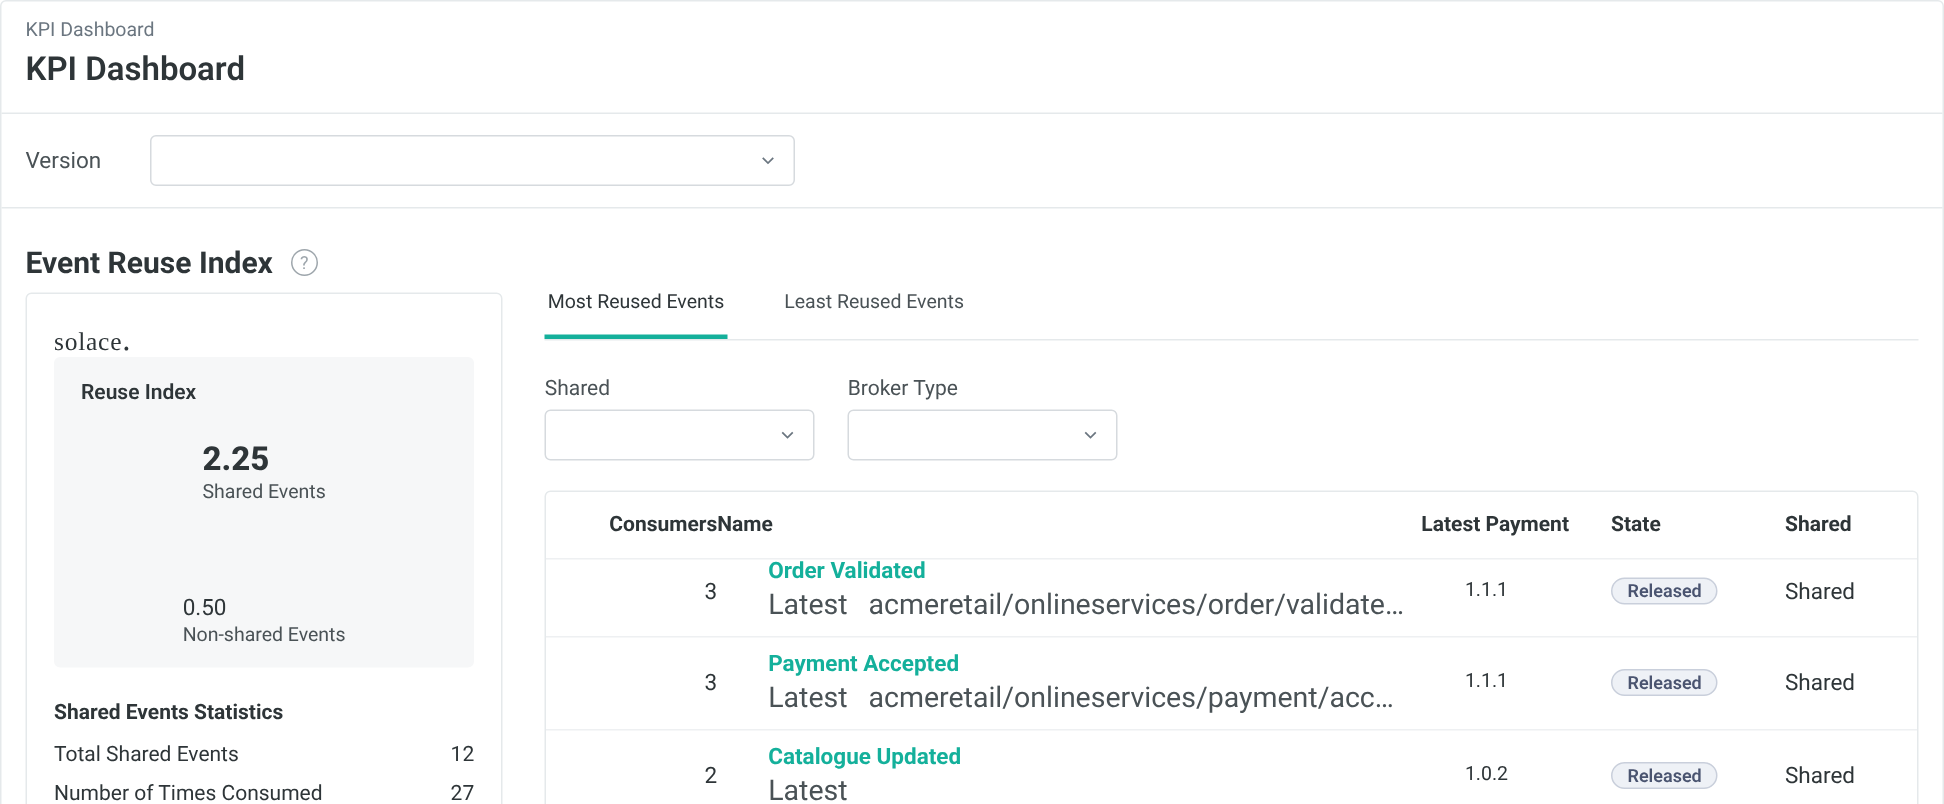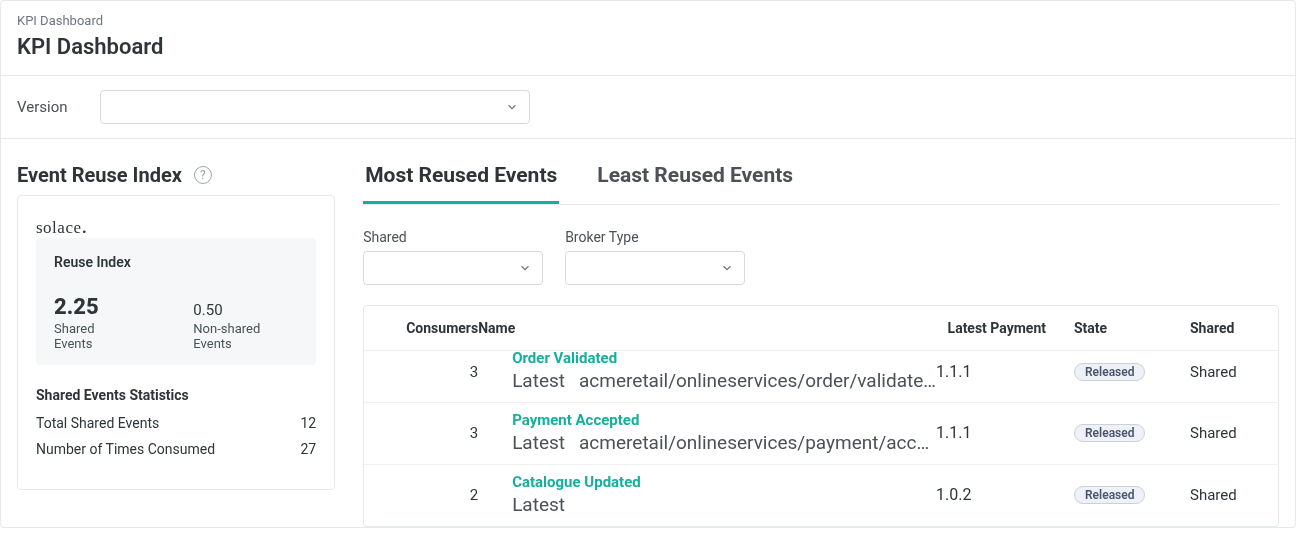--- a/index.html
+++ b/index.html
@@ -17,46 +17,46 @@
 .main { display: flex; gap: 28px; padding: 24px 16px 0 16px; }
 .left { width: 364px; }
 .left-title-row { display: flex; align-items: center; gap: 12px; margin-bottom: 8px; }
 .left-title { font-size: 20px; font-weight: 700; color: #2e3538; }
 .help-icon { width: 18px; height: 18px; border: 1.5px solid #9ea6ac; border-radius: 50%; display: flex; align-items: center; justify-content: center; font-size: 12px; color: #9ea6ac; cursor: pointer; }
 .card { border: 1px solid #e5e9eb; border-radius: 4px; padding: 22px 18px 22px 18px; }
 .brand { font-family: Georgia, 'Times New Roman', serif; font-size: 17px; letter-spacing: 0.5px; color: #2e3538; }
 .brand .dot { font-size: 22px; line-height: 0; }
 .metric-box { background: #f6f7f8; border-radius: 4px; padding: 16px 18px 14px 18px; }
 .metric-label { font-size: 14px; font-weight: 600; color: #2e3538; margin-bottom: 24px; }
-.metric-row { display: flex; align-items: flex-end; gap: 60px; }
+.metric-row { display: flex; align-items: center; gap: 60px; flex-direction: column; }
 .metric-big { font-size: 22px; font-weight: 800; color: #2e3538; }
 .metric-small { font-size: 15px; color: #2e3538; }
 .metric-sub { font-size: 13px; color: #4a5256; margin-top: 2px; }
 .stats-title { font-size: 14px; font-weight: 700; color: #2e3538; margin-top: 22px; margin-bottom: 12px; }
 .stats-row { display: flex; justify-content: space-between; font-size: 14px; color: #2e3538; margin-bottom: 10px; }
 .right { flex: 1; }
 .tabs { display: flex; gap: 36px; border-bottom: 1px solid #e5e9eb; margin-bottom: 24px; }
-.tab { padding: 0 2px 14px 2px; font-size: 21px; font-weight: 700; color: #4a5256; cursor: pointer; border-bottom: 3px solid transparent; }
+.tab { padding: 0 2px 14px 2px; font-size: 13px; font-weight: 400; color: #4a5256; cursor: pointer; border-bottom: 3px solid transparent; margin-top: 31px; }
 .tab.active { color: #2e3538; border-bottom-color: #14b09b; }
 .filters { display: flex; gap: 22px; margin-bottom: 20px; }
 .filter-group { display: flex; flex-direction: column; gap: 6px; }
 .filter-label { font-size: 14px; color: #4a5256; }
 .table-wrap { border: 1px solid #e5e9eb; border-radius: 4px; overflow: hidden; }
 .table-head-row { display: flex; align-items: center; padding: 14px 16px; font-size: 14px; font-weight: 700; color: #2e3538; }
 .col-consumers { width: 98px; text-align: right; }
 .col-name { flex: 1; }
 .col-version { width: 110px; text-align: right; }
 .col-state { width: 120px; padding-left: 28px; }
 .col-shared { width: 96px; padding-left: 24px; }
 .table-row { display: flex; align-items: center; padding: 8px 16px 10px 16px; border-top: 1px solid #eef0f2; font-size: 14px; }
 .consumer-val { width: 98px; text-align: right; font-size: 15px; color: #2e3538; }
 .name-block { flex: 1; padding-left: 34px; min-width: 0; }
 .event-name { font-size: 15px; font-weight: 700; color: #14b09b; white-space: nowrap; overflow: hidden; text-overflow: ellipsis; }
 .event-sub { display: flex; gap: 14px; font-size: 19px; color: #4a5256; margin-top: 2px; white-space: nowrap; overflow: hidden; text-overflow: ellipsis; }
-.version-val { width: 110px; text-align: left; font-size: 16px; color: #2e3538; }
+.version-val { width: 110px; text-align: center; font-size: 13px; color: #2e3538; }
 .state-cell { width: 120px; padding-left: 28px; }
 .badge { display: inline-block; background: #eef1f6; border: 1px solid #c9cfdb; border-radius: 12px; padding: 1px 10px; font-size: 12px; font-weight: 600; color: #4a5470; }
 .shared-cell { width: 96px; padding-left: 24px; font-size: 15px; color: #2e3538; }
 .row-cut { padding-top: 0; }
 .row-cut .event-name { margin-top: -2px; }
 </style>
 </head>
 <body>
 
 <div class="page">

